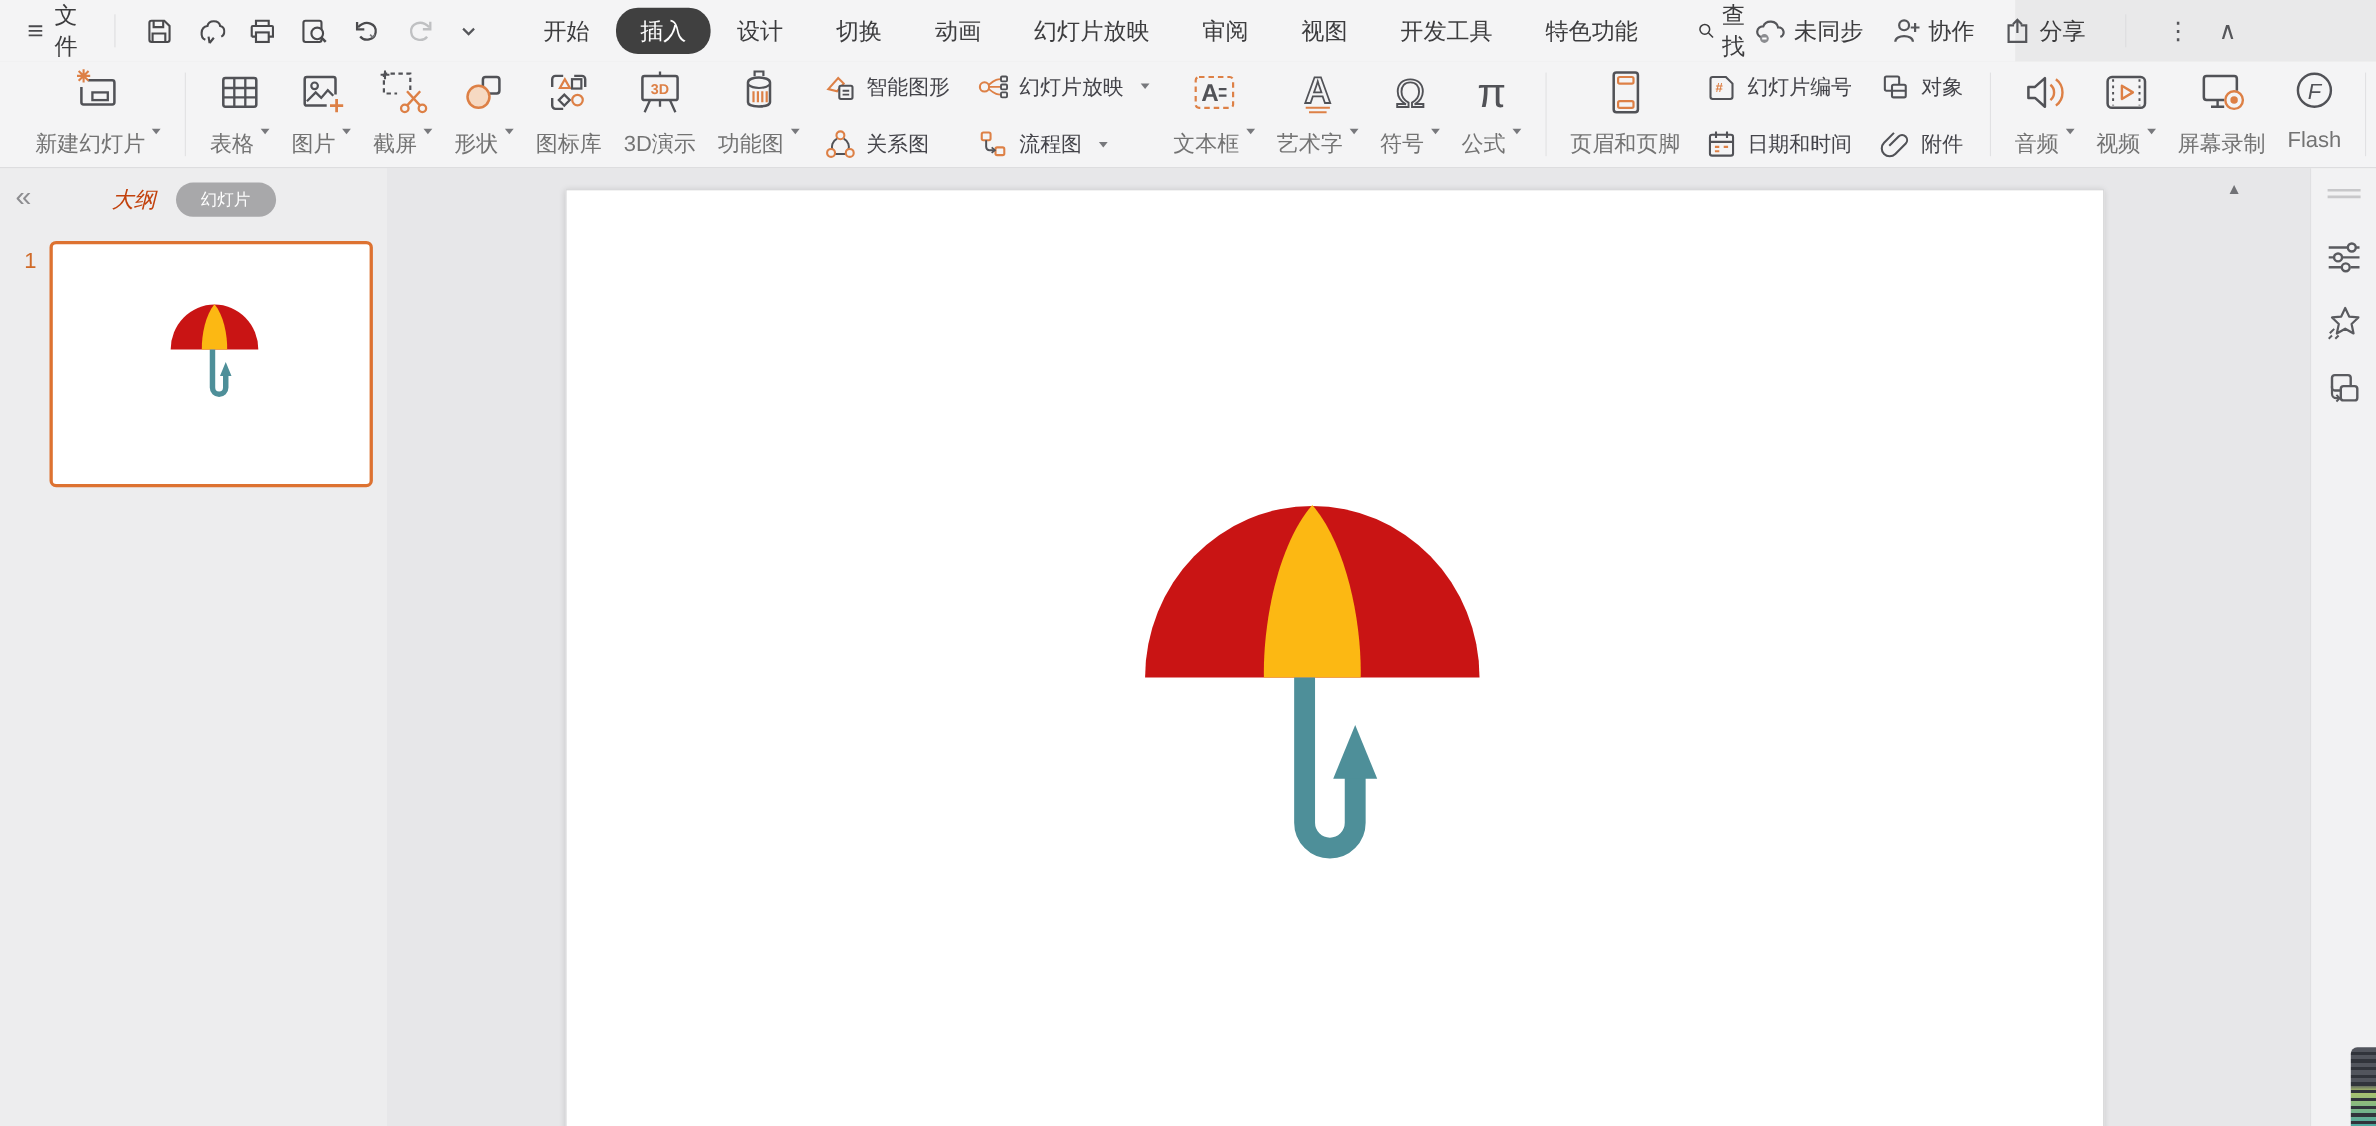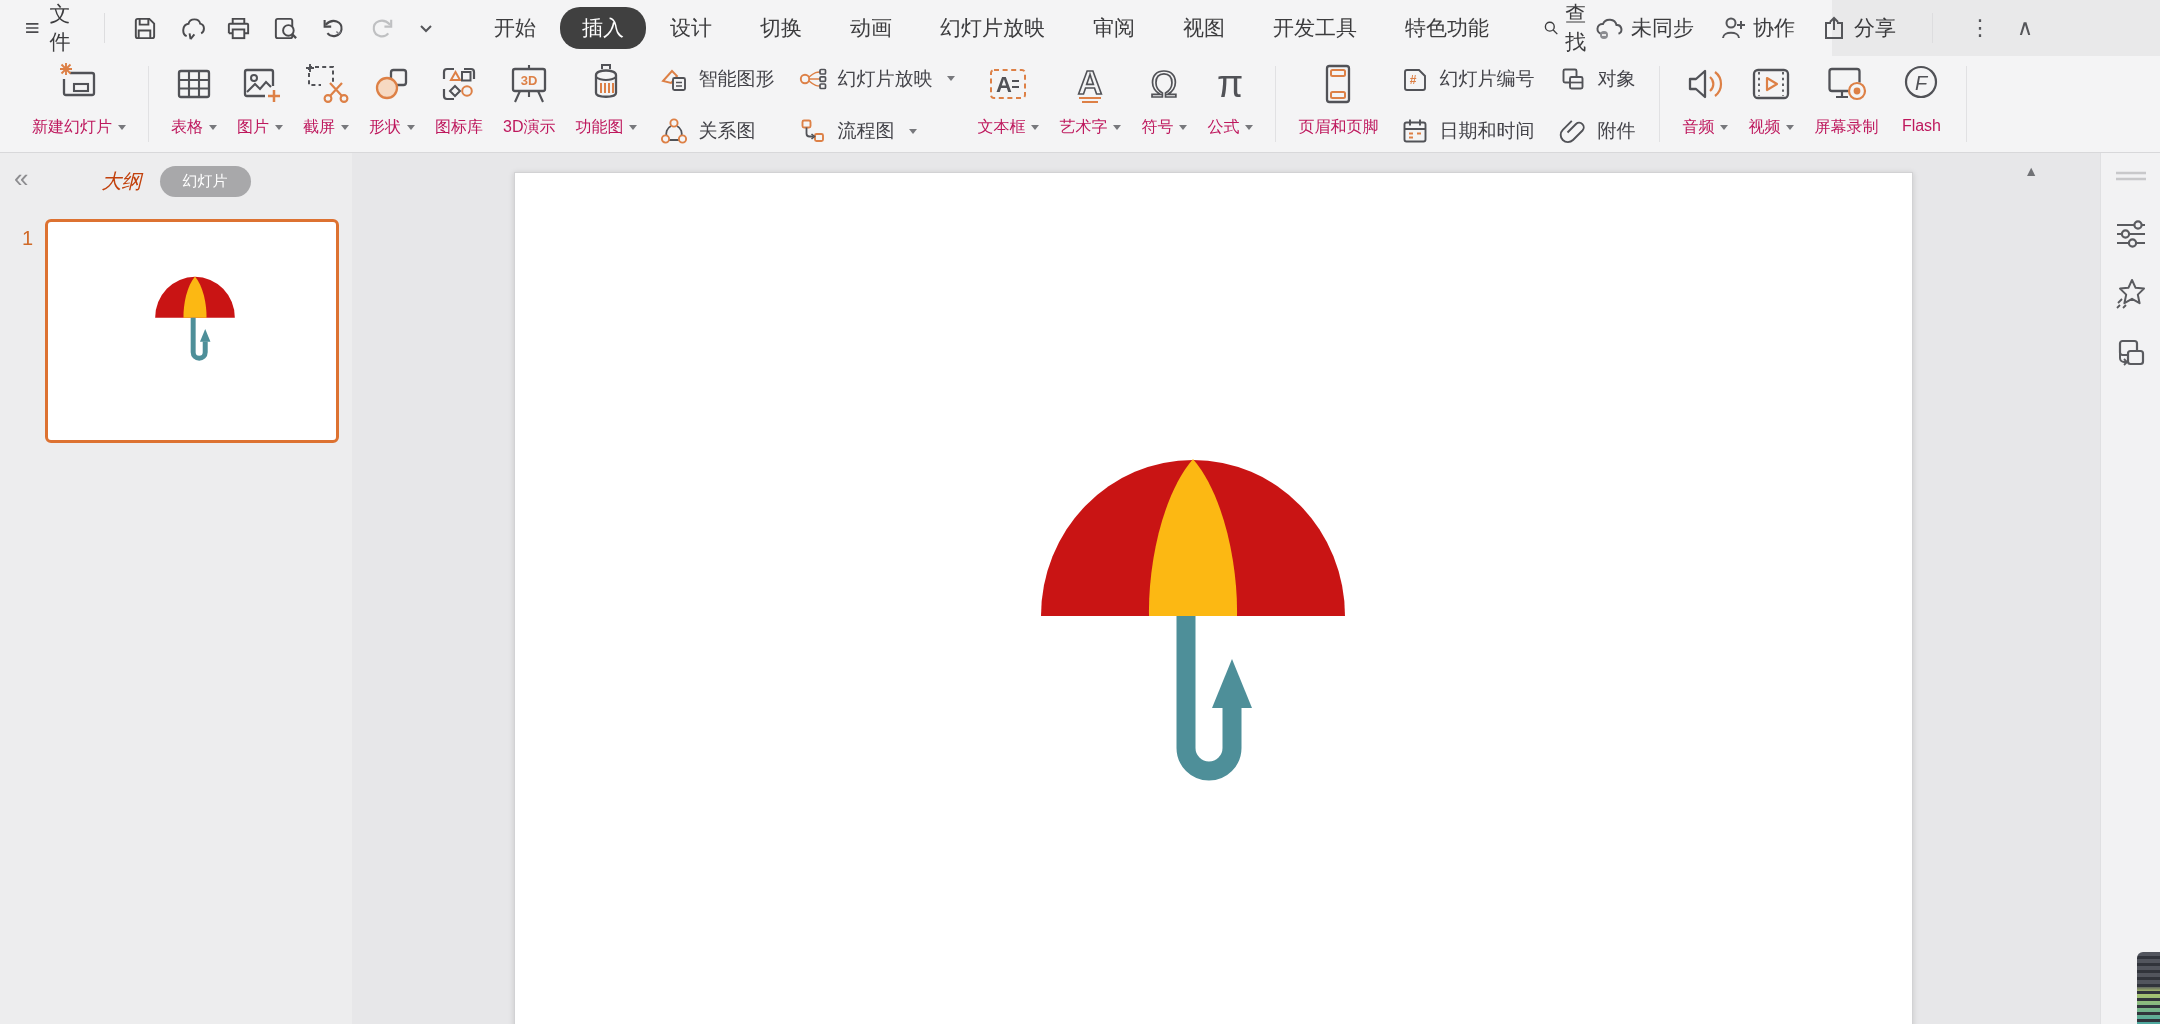--- a/index.html
+++ b/index.html
@@ -23,21 +23,21 @@
   .mr-item { display: flex; align-items: center; gap: 7px; white-space: nowrap; }
   .glyph-btn { font-size: 22px; color: #55565a; line-height: 1; }
 
   
   .ribbon { position: absolute; top: 56px; left: 0; width: 2160px; height: 97px;
             background: #f4f4f5; border-bottom: 1px solid #d8d8da; display: flex; align-items: stretch; padding-left: 14px; }
   .rgroup { display: flex; align-items: flex-start; padding: 3px 8px 0; }
   .vsep { width: 1px; background: #e1e1e3; margin: 10px 4px; }
   .bigbtn { display: flex; flex-direction: column; align-items: center; padding: 2px 10px; border-radius: 4px; }
   .bigbtn .icon-area { height: 56px; display: flex; align-items: flex-start; justify-content: center; }
-  .blabel { font-size: 16px; color: #be185d; white-space: nowrap; display: flex; align-items: center; }
+  .blabel { font-size: 20px; color: #737373; white-space: nowrap; display: flex; }
   .stackcol { display: flex; flex-direction: column; justify-content: center; margin: 0 6px; height: 92px; gap: 13px; }
   .smallbtn { display: flex; align-items: center; gap: 9px; height: 43px; font-size: 19px; color: #44444a; white-space: nowrap; padding: 0 6px; }
   .caret { display: inline-block; width: 0; height: 0; border-left: 4.5px solid transparent;
            border-right: 4.5px solid transparent; border-top: 5.5px solid #77787c; margin-left: 6px; }
 
   
   .main { position: absolute; top: 153px; left: 0; width: 2160px; height: 871px; }
   .left-panel { position: absolute; left: 0; top: 0; width: 352px; height: 100%; background: #ededee; }
   .panel-tabs { position: relative; height: 56px; display: flex; align-items: center; justify-content: center; gap: 18px; }
   .collapse-btn { position: absolute; left: 14px; top: 10px; font-size: 26px; color: #8d8d90; }

